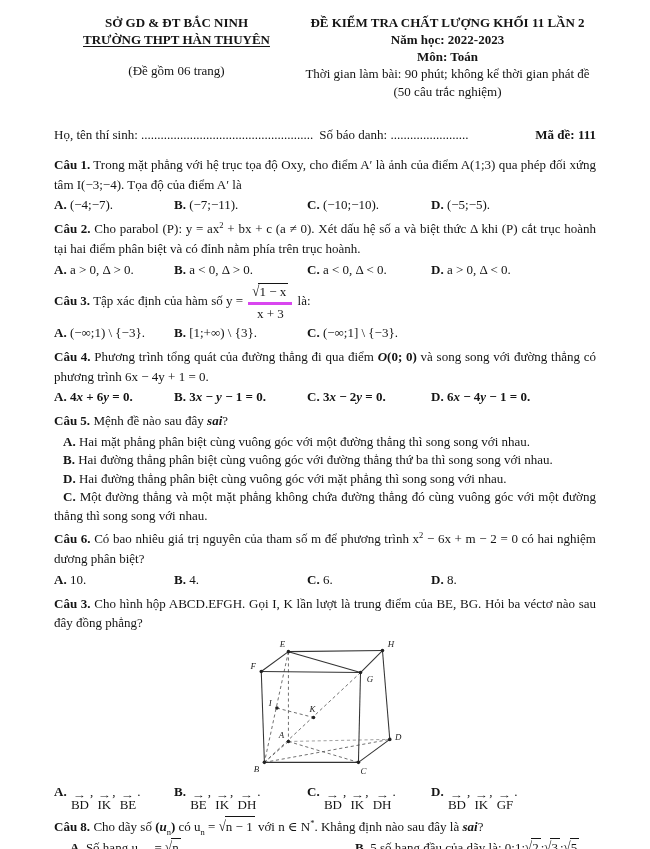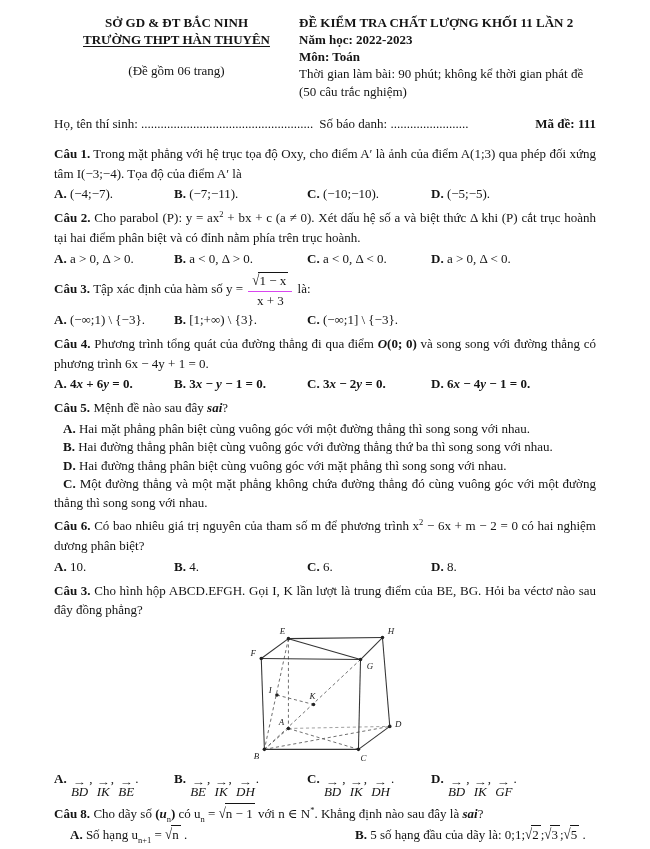--- a/index.html
+++ b/index.html
@@ -11,48 +11,48 @@
   }
   .it{}
   .bd{font-weight:bold}
   .bdit{font-weight:bold;font-style:italic}
   sup{font-size:8.5px;vertical-align:super;line-height:0}
   sub{font-size:8.5px;vertical-align:sub;line-height:0}
 
   
   .header{display:flex;line-height:1.32}
   .h-left{width:245px;text-align:center;flex:none}
-  .h-right{flex:1;}
+  .h-right{flex:1;text-align:center}
   .underline{text-decoration:underline;text-underline-offset:2px}
   .pages-note{margin-top:14px}
-  .info-line{display:flex;align-items:flex-start;margin-top:16px;margin-bottom:4px}
+  .info-line{display:flex;align-items:flex-start;margin-top:27px;margin-bottom:4px}
   .info-sbd{margin-left:6px}
   .info-code{margin-left:auto}
 
   
   .questions{margin-top:8px}
   .question{margin-bottom:4px}
   .stem{line-height:1.52;text-align:justify}
   .options{line-height:1.45;margin-top:2px}
   .opts-grid4{display:grid;grid-template-columns:120px 133px 124px 1fr;}
   .opts-grid4 .opt{white-space:nowrap}
   .opts-grid2{display:grid;grid-template-columns:285px 1fr;margin-left:16px;row-gap:2px}
   .opts-list .opt{text-indent:9px;text-align:justify;line-height:1.42}
   .opt-label{font-weight:bold}
 
   
   .sqrt{display:inline-block;white-space:nowrap}
   .sqrt .rad{display:inline-block;transform:scaleY(1.12);margin-right:-1px}
   .sqrt .sbar{display:inline-block;border-top:1px solid #141414;padding:0 2px 0 1px}
   .frac{display:inline-block;text-align:center;vertical-align:middle;margin:0 2px;line-height:1.25}
-  .frac .num{display:block;padding:0 4px 1px;border-bottom:1px solid #d946ef}
+  .frac .num{display:block;padding:0 4px 1px;border-bottom:3px solid #d946ef}
   .frac .den{display:block;padding:1px 4px 0}
   .vec{display:inline-flex;flex-direction:column;align-items:center;vertical-align:-2px;line-height:1;margin:0 1px}
   .vec .varr{font-size:9px;height:6px;line-height:6px;transform:scaleX(1.5)}
-  .vec .vlet{font-style:italic;line-height:1.05}
+  .vec .vlet{line-height:1.05}
 
   
   .fig-wrap{text-align:center;margin:4px 0 2px}
   .fig-wrap svg{display:inline-block}
   .fl{font-family:"Liberation Serif","DejaVu Serif",serif;font-style:italic;font-size:8.5px;fill:#222}
   .sl{stroke:#333;stroke-width:1;fill:none}
   .dl{stroke:#666;stroke-width:0.9;fill:none;stroke-dasharray:3 2.6}
   .dl2{stroke:#9a9a9a;stroke-width:0.9;fill:none;stroke-dasharray:3 2.6}
 </style>
 </head>

